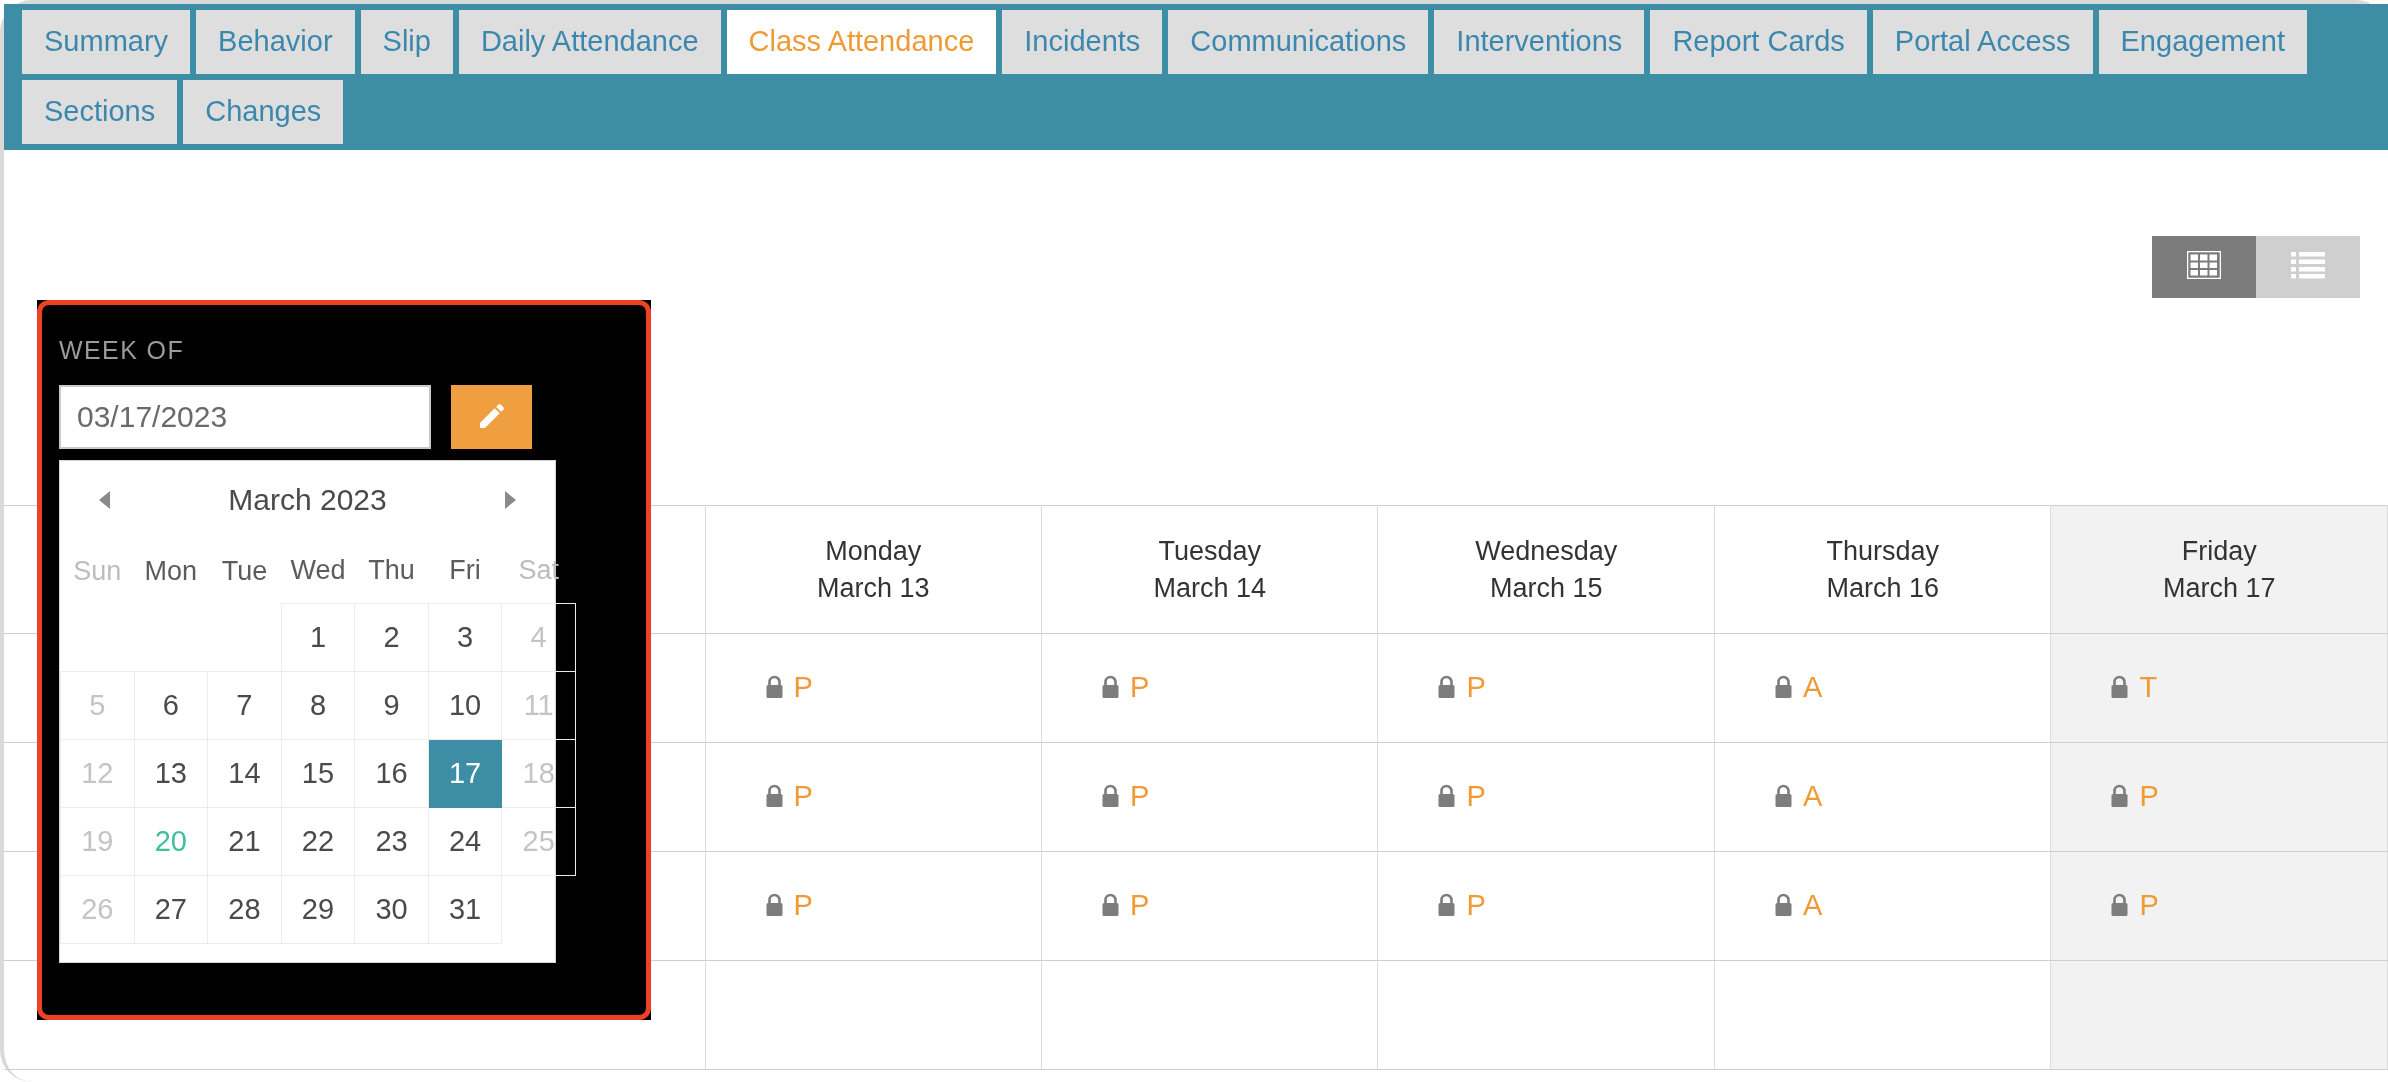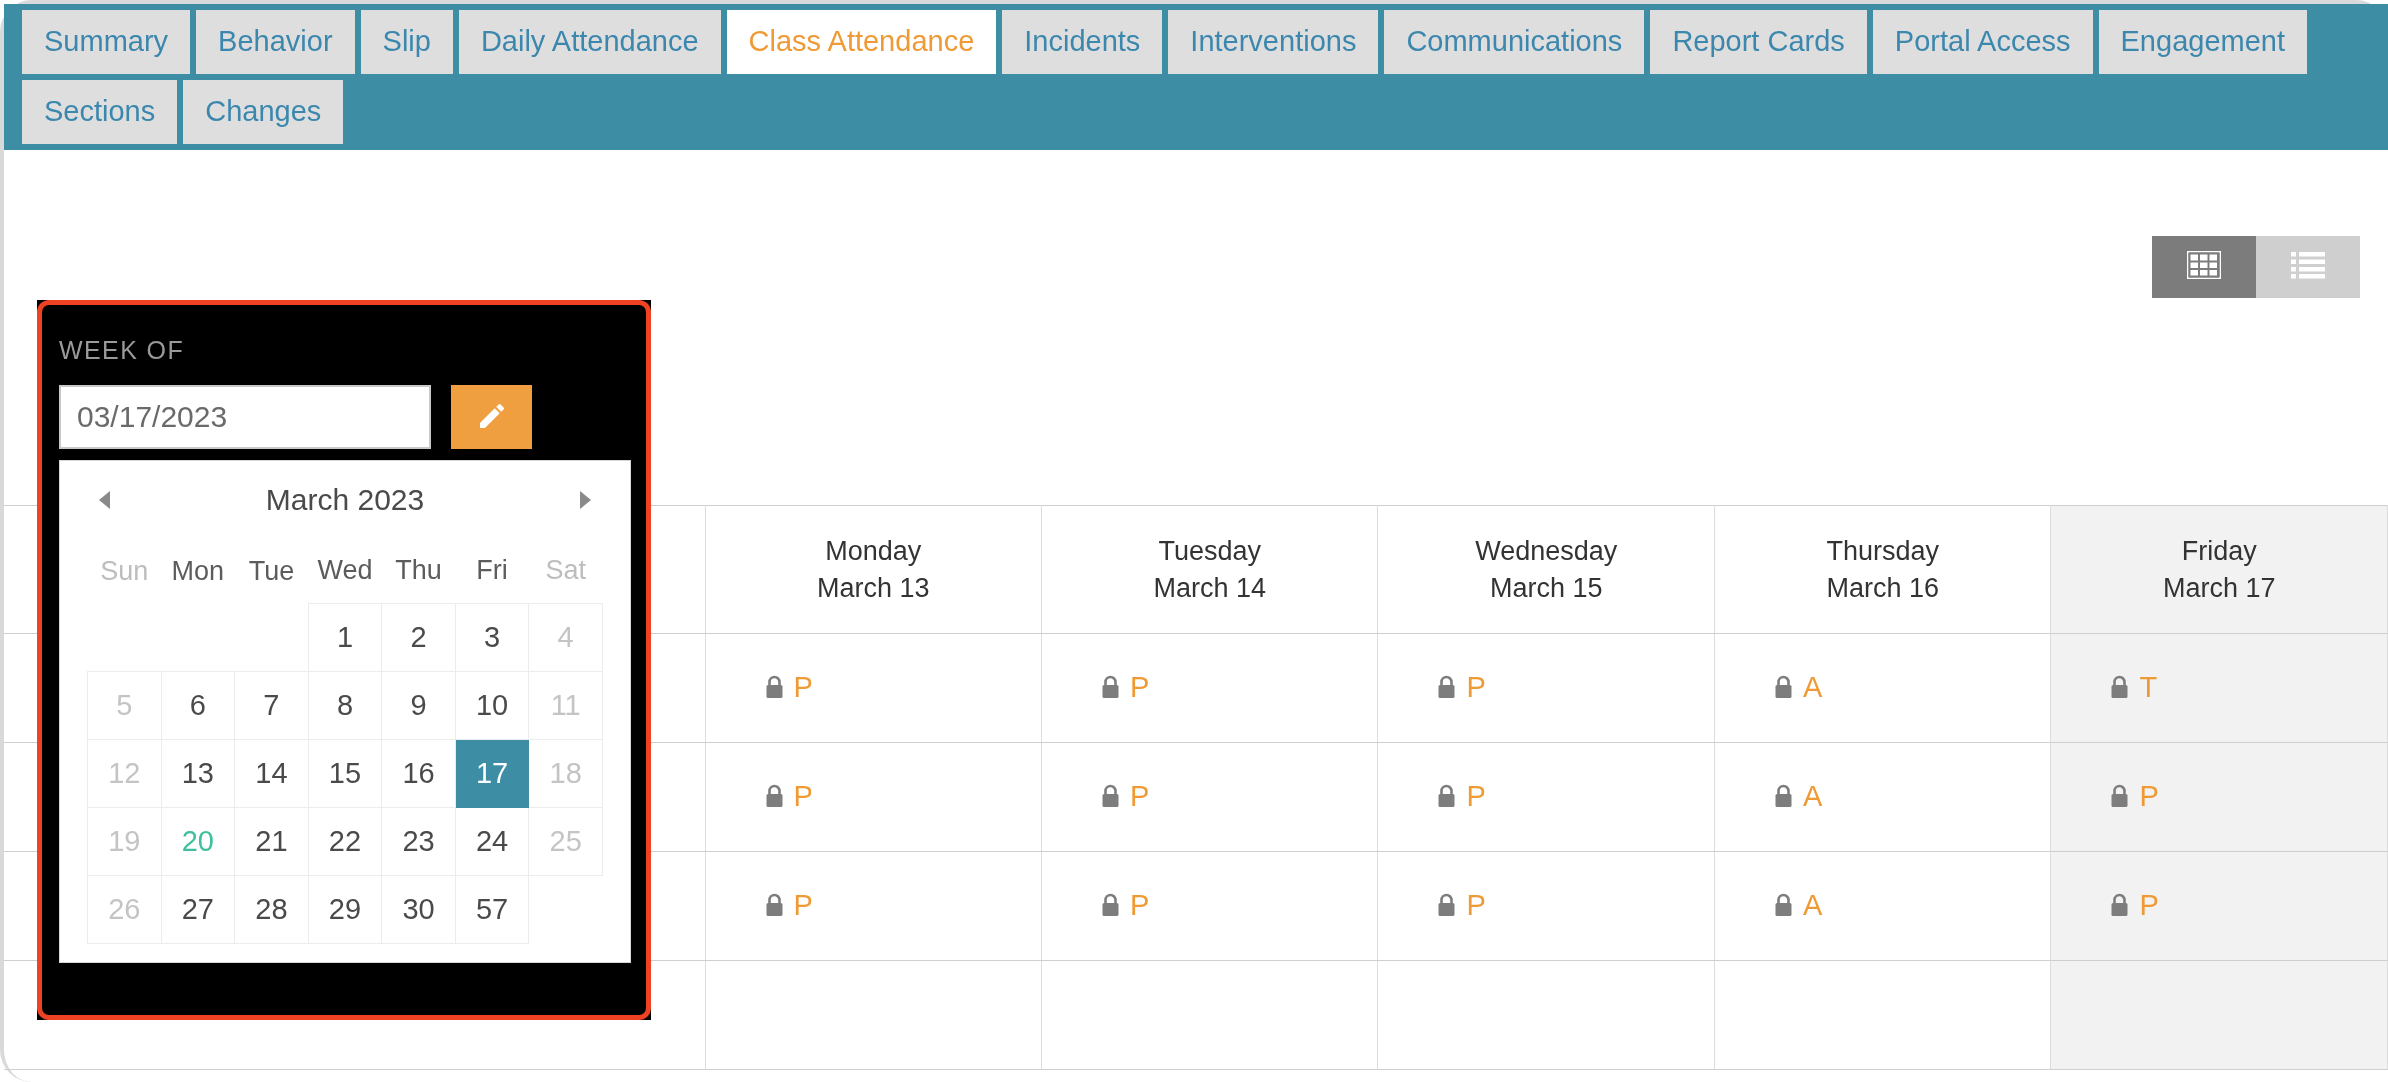--- a/index.html
+++ b/index.html
@@ -167,21 +167,21 @@
     align-items: center;
     justify-content: center;
     cursor: pointer;
     margin-left: 20px;
   }
 
   .cal {
     position: absolute;
     left: 22px;
     top: 160px;
-    width: 572px;
+    width: 497px;
     background: #ffffff;
     border: 1px solid #d6d6d6;
     box-shadow: 0 2px 6px rgba(0,0,0,0.10);
     padding: 0 0 18px 0;
   }
   .cal-head {
     display: flex;
     align-items: center;
     justify-content: space-between;
     height: 78px;
@@ -228,22 +228,22 @@
 
 <div id="app">
 
   <div class="tabbar" id="tabbar">
       <div class="tab">Summary</div>
       <div class="tab">Behavior</div>
       <div class="tab">Slip</div>
       <div class="tab">Daily Attendance</div>
       <div class="tab active">Class Attendance</div>
       <div class="tab">Incidents</div>
+      <div class="tab">Communications</div>
       <div class="tab">Interventions</div>
-      <div class="tab">Communications</div>
       <div class="tab">Report Cards</div>
       <div class="tab">Portal Access</div>
       <div class="tab">Engagement</div>
       <div class="tab">Sections</div>
       <div class="tab">Changes</div>
     </div>
 
   <div class="view-toggle">
     <div class="vt-btn grid">
       <span>
@@ -510,21 +510,21 @@
               <td class="">23</td>
               <td class="">24</td>
               <td class="we">25</td>
             </tr>
             <tr>
               <td class="we">26</td>
               <td class="">27</td>
               <td class="">28</td>
               <td class="">29</td>
               <td class="">30</td>
-              <td class="">57</td>
+              <td class="">31</td>
               <td class="empty"></td>
             </tr>
           </tbody>
       </table>
     </div>
   </div>
 
   <div class="dp-annotation"></div>
 
 </div>

